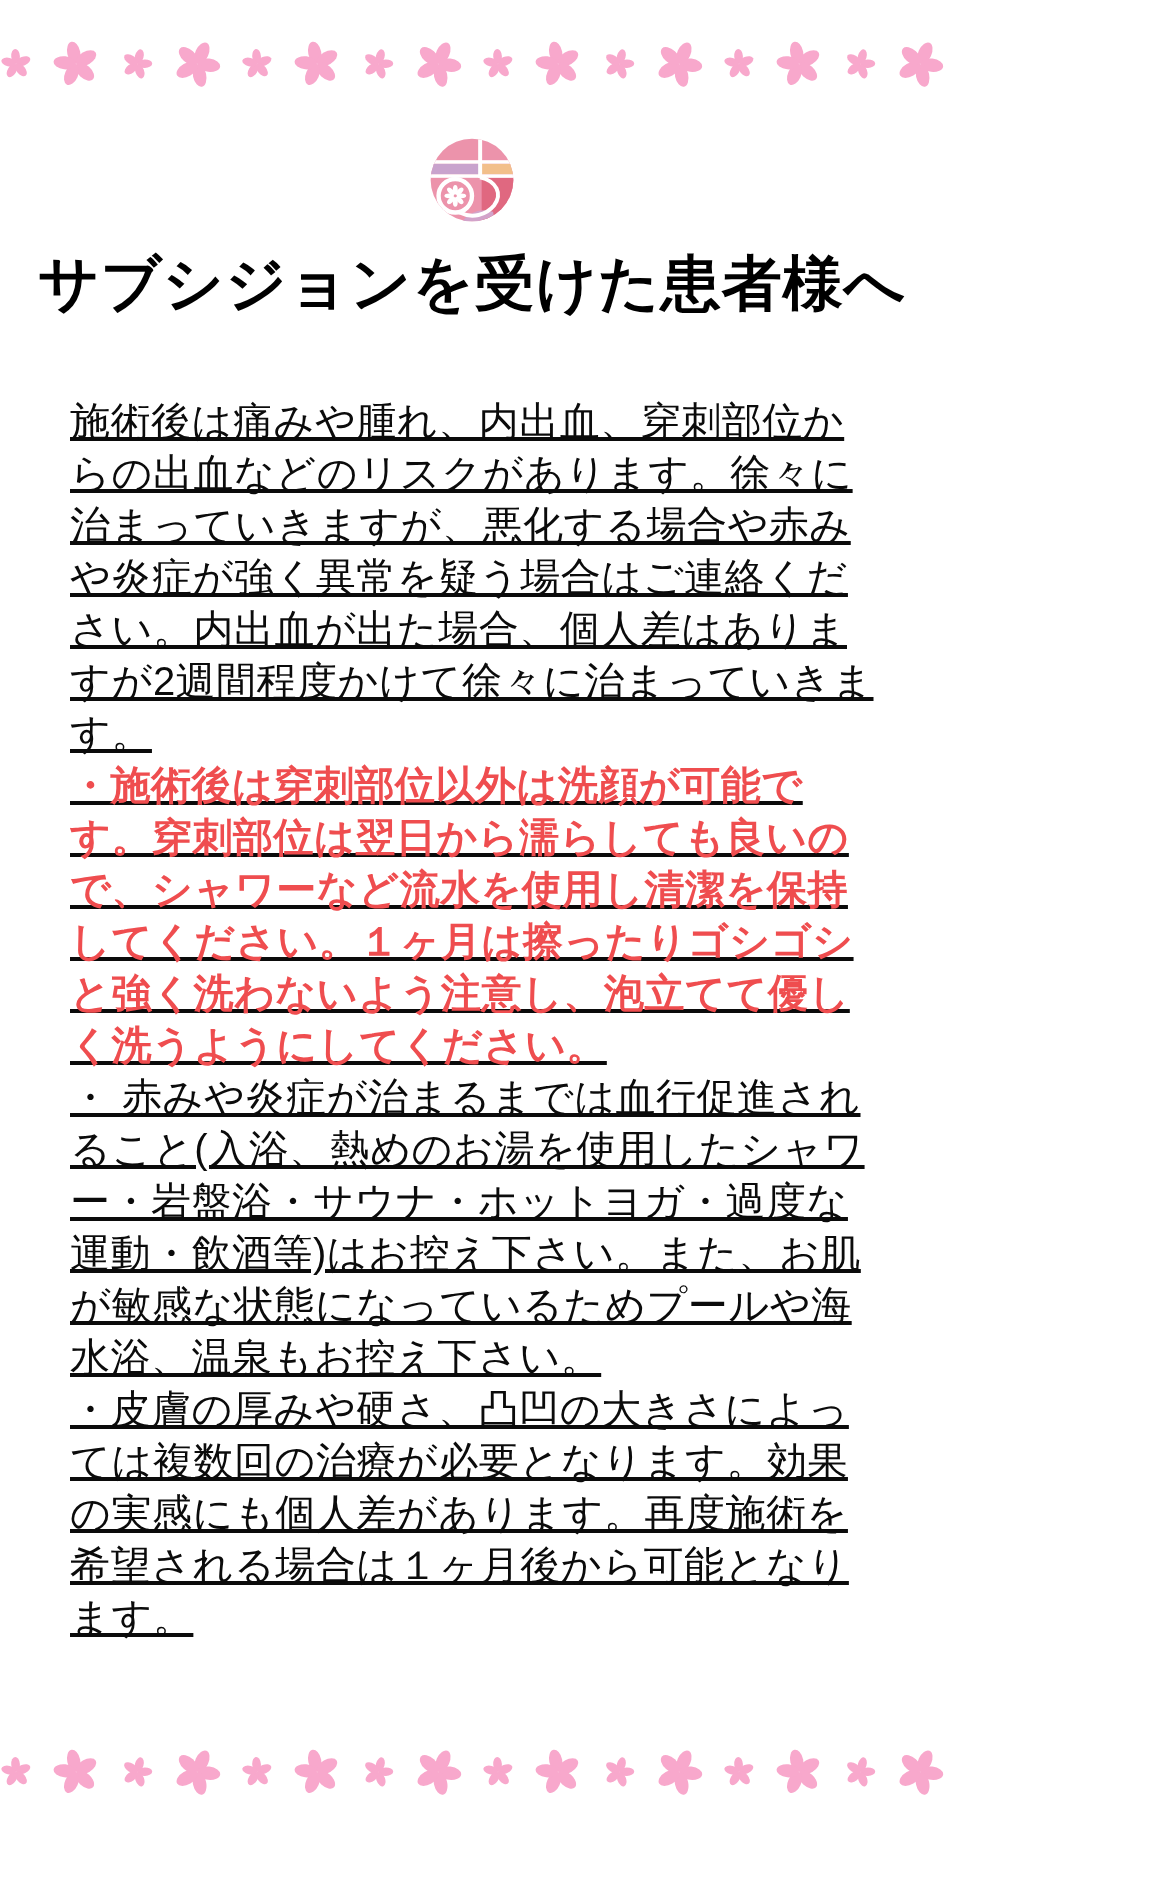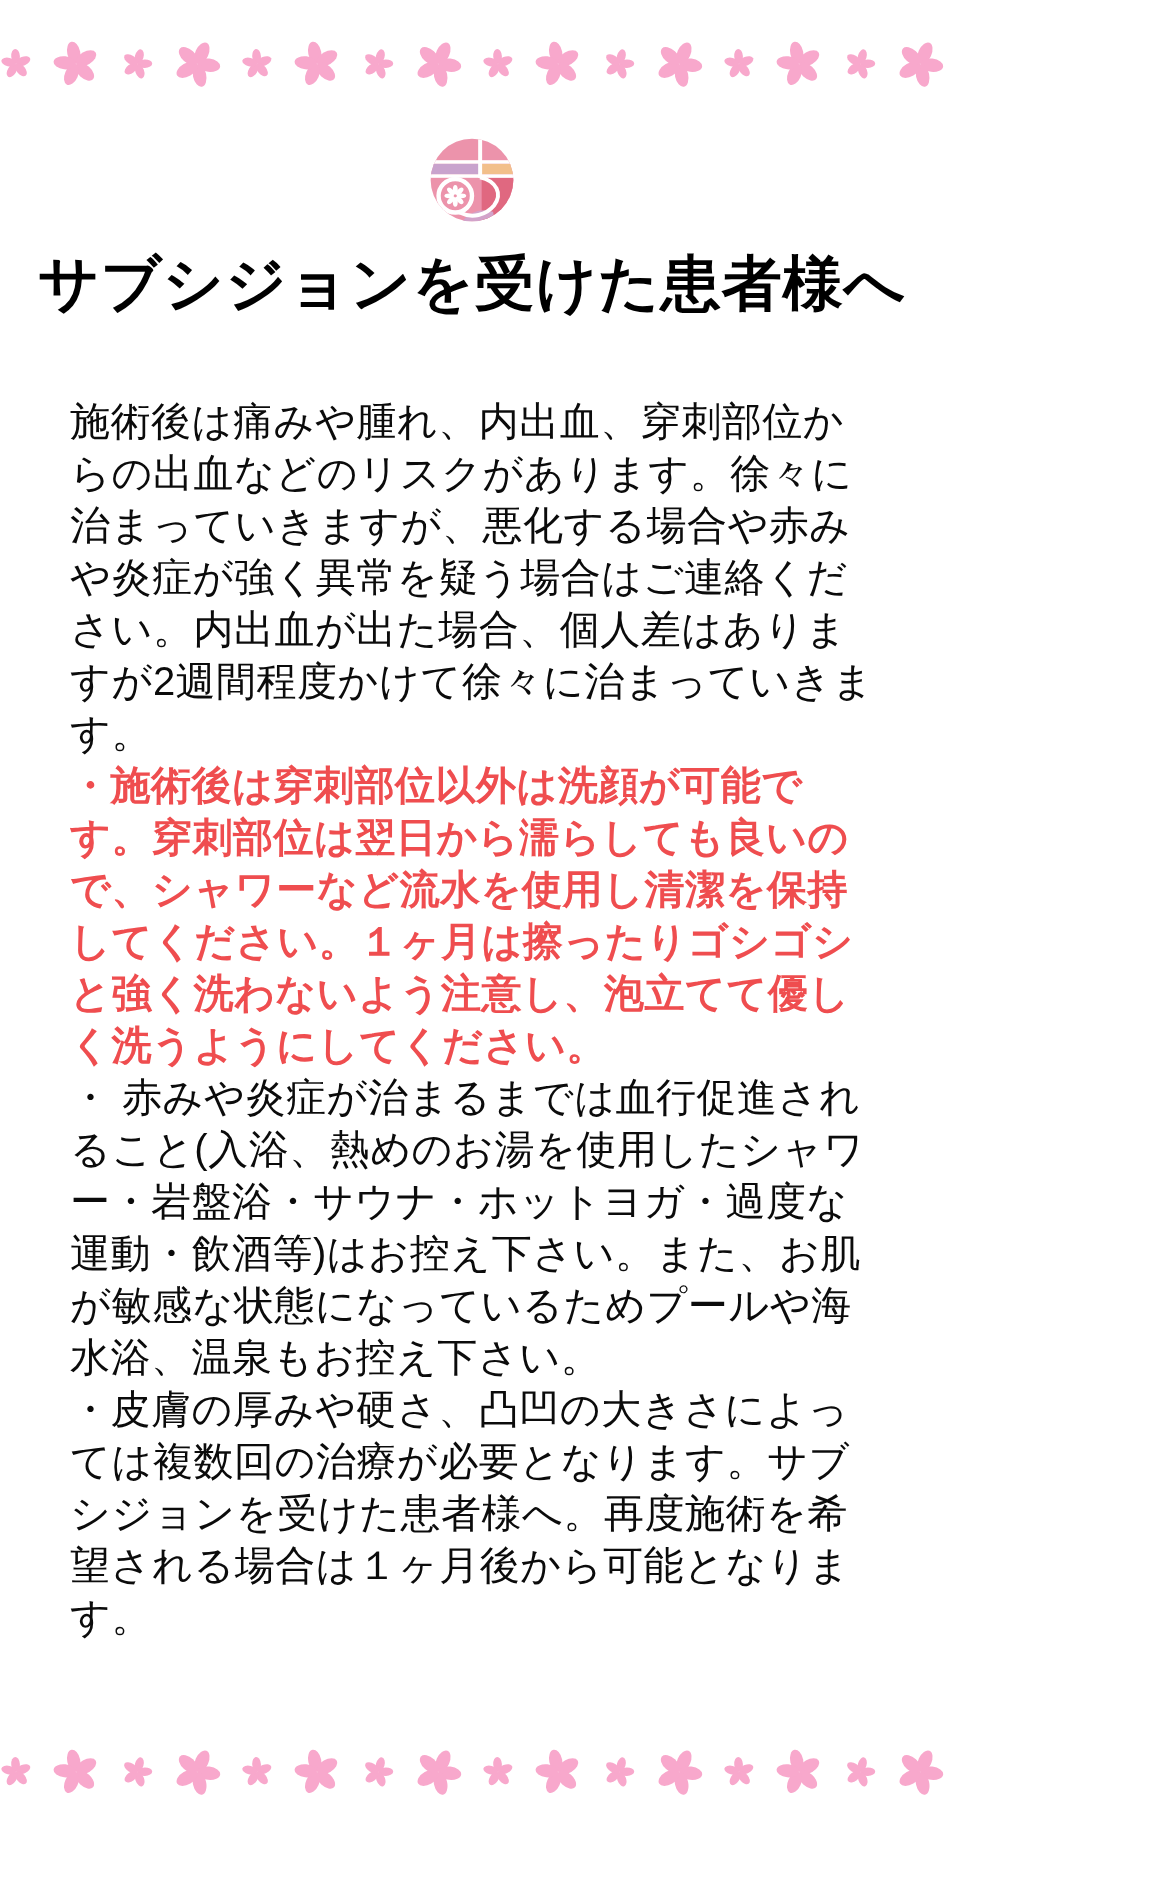--- a/index.html
+++ b/index.html
@@ -48,20 +48,21 @@
     line-height:1.25;
     font-weight:800;
     letter-spacing:1px;
     color:#000;
     flex-shrink:0;
   }
   
   .content{
     padding:0 62px 0 70px;
     flex-shrink:0;
+    text-decoration:underline;
   }
   .para{
     font-size:40px;
     line-height:1.3;
     letter-spacing:0.5px;
     text-align:left;
     color:var(--ink);
   }
   .para.intro{margin-top:74px;}
   .para + .para{}
@@ -173,21 +174,21 @@
       </g>
     </svg>
   </div>
 
   <h1 class="page-title">サブシジョンを受けた患者様へ</h1>
 
   <div class="content">
     <p class="para intro">施術後は痛みや腫れ、内出血、穿刺部位からの出血などのリスクがあります。徐々に治まっていきますが、悪化する場合や赤みや炎症が強く異常を疑う場合はご連絡ください。内出血が出た場合、個人差はありますが2週間程度かけて徐々に治まっていきます。</p>
     <p class="para warning">・施術後は穿刺部位以外は洗顔が可能です。穿刺部位は翌日から濡らしても良いので、シャワーなど流水を使用し清潔を保持してください。１ヶ月は擦ったりゴシゴシと強く洗わないよう注意し、泡立てて優しく洗うようにしてください。</p>
     <p class="para">・ 赤みや炎症が治まるまでは血行促進されること(入浴、熱めのお湯を使用したシャワー・岩盤浴・サウナ・ホットヨガ・過度な運動・飲酒等)はお控え下さい。また、お肌が敏感な状態になっているためプールや海水浴、温泉もお控え下さい。</p>
-    <p class="para">・皮膚の厚みや硬さ、凸凹の大きさによっては複数回の治療が必要となります。サブシジョンを受けた患者様へ。再度施術を希望される場合は１ヶ月後から可能となります。</p>
+    <p class="para">・皮膚の厚みや硬さ、凸凹の大きさによっては複数回の治療が必要となります。効果の実感にも個人差があります。再度施術を希望される場合は１ヶ月後から可能となります。</p>
   </div>
 
   <div class="flower-row bottom">
       <svg viewBox="0 0 40 40" class="flower sm">
         <use href="#flower5" xlink:href="#flower5"></use>
       </svg>
       <svg viewBox="0 0 40 40" class="flower lg">
         <use href="#flower5" xlink:href="#flower5"></use>
       </svg>
       <svg viewBox="0 0 40 40" class="flower sm">

